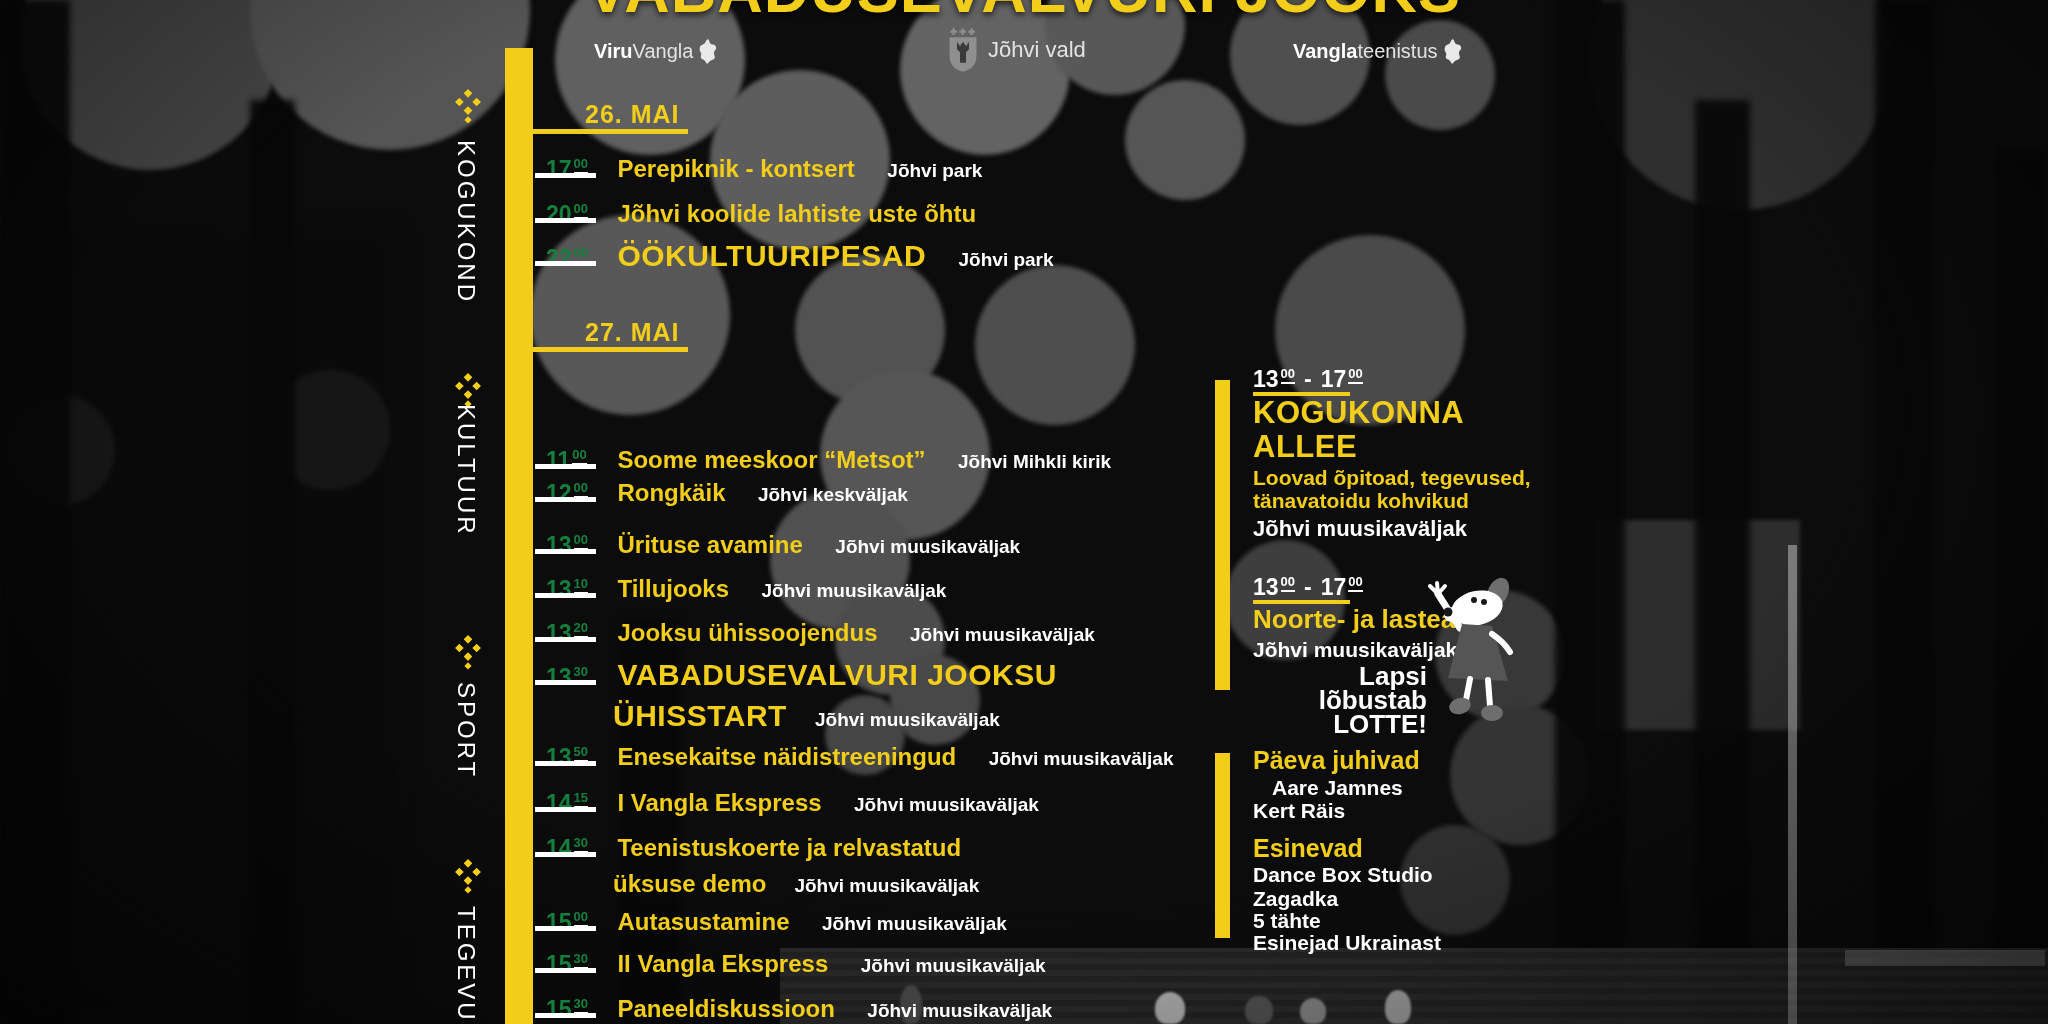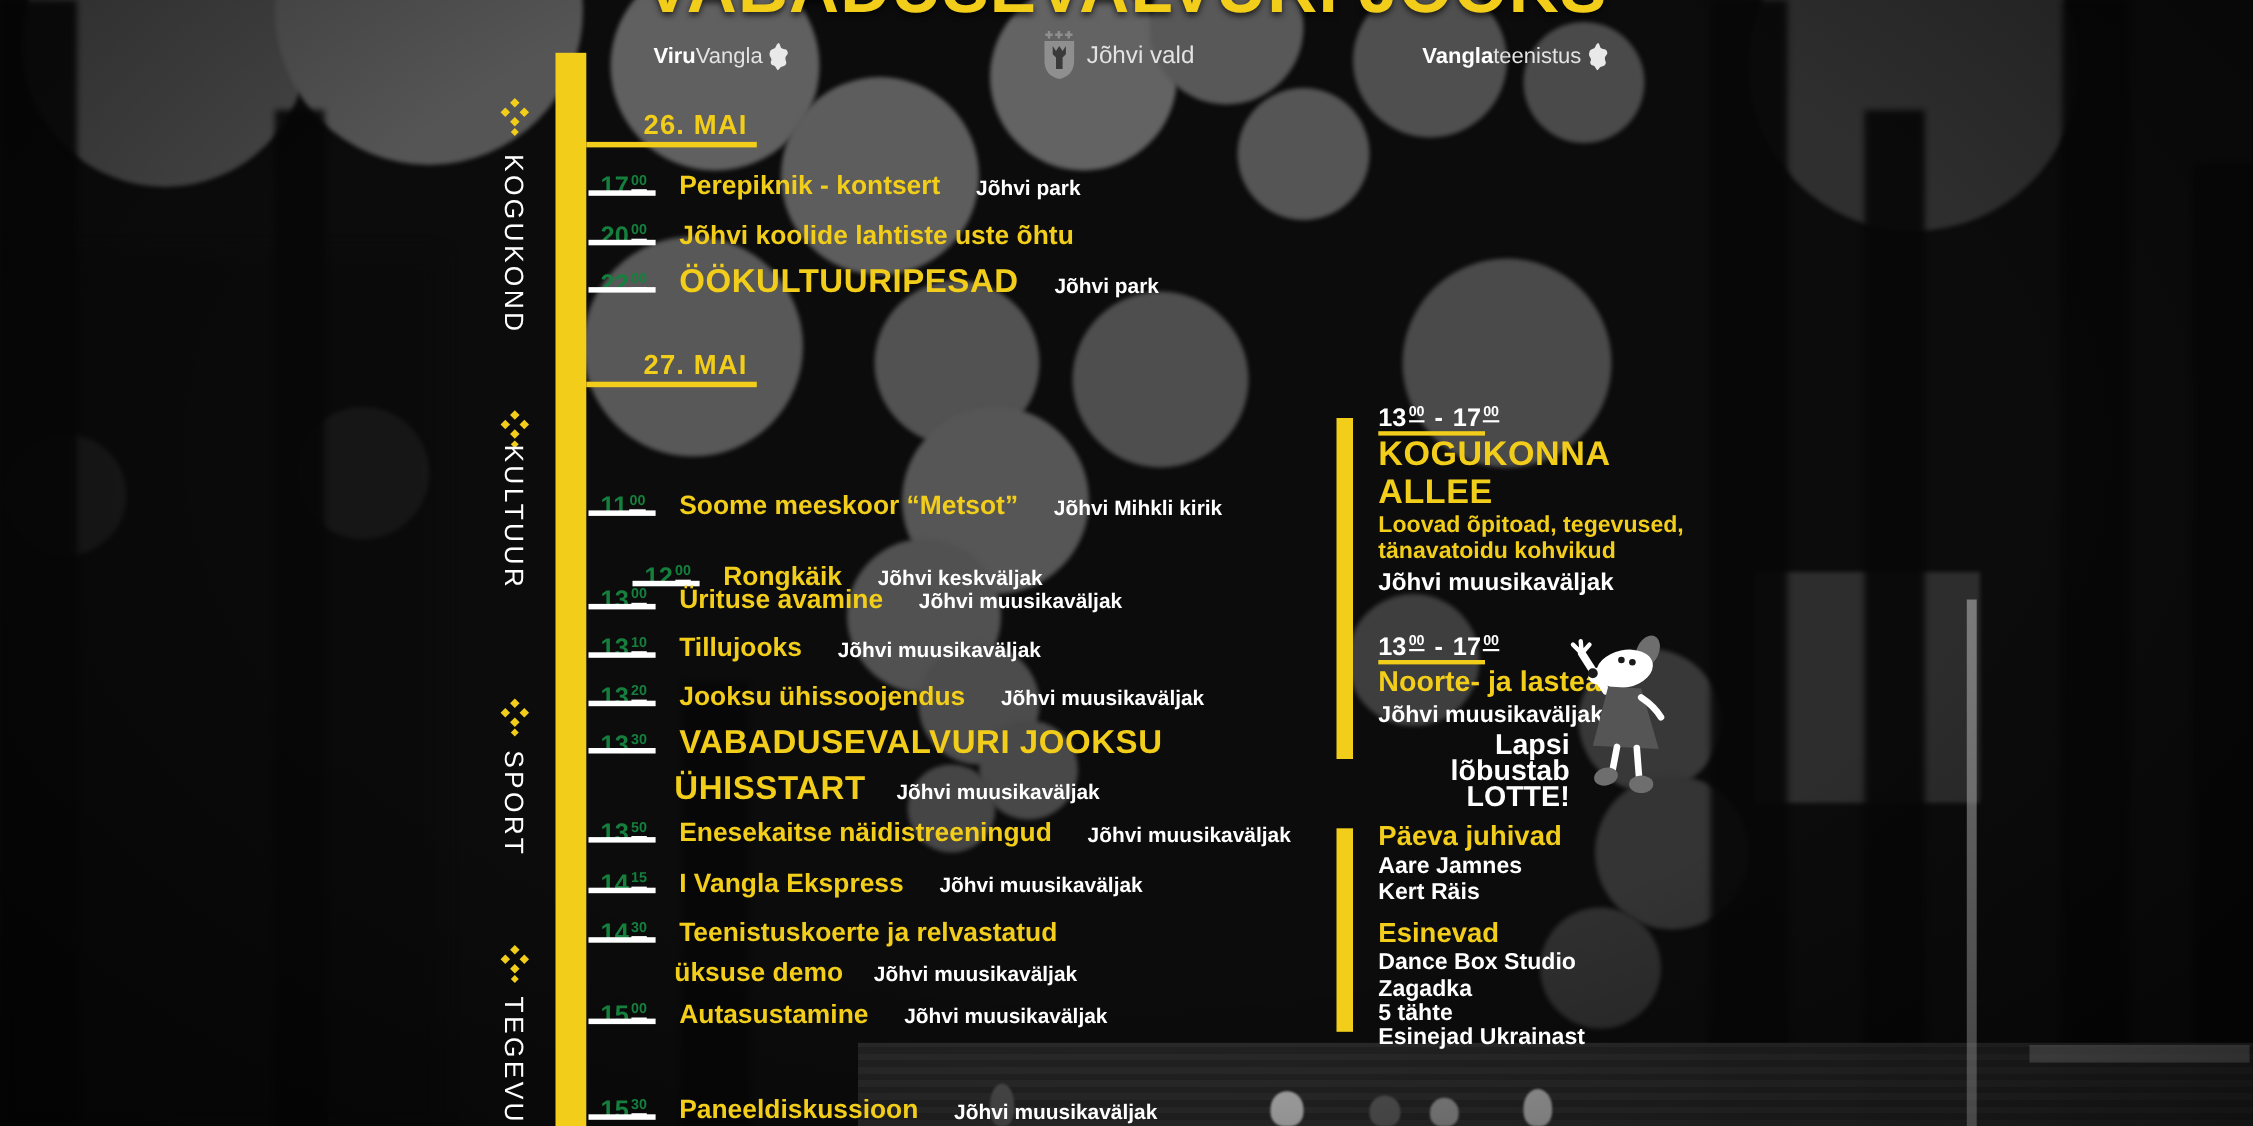--- a/index.html
+++ b/index.html
@@ -222,21 +222,21 @@
   </div>
 
 
   <div class="ev" style="top:437px;">
     <span class="tick"></span>
     <span class="time"><span>11</span><sup>00</sup></span>
     <span class="et">Soome meeskoor “Metsot”</span>
     <span class="el">Jõhvi Mihkli kirik</span>
   </div>
 
-  <div class="ev" style="top:501px;margin-left:40px;">
+  <div class="ev" style="top:470px;">
     <span class="tick"></span>
     <span class="time"><span>12</span><sup>00</sup></span>
     <span class="et">Rongkäik</span>
     <span class="el">Jõhvi keskväljak</span>
   </div>
 
   <div class="ev" style="top:522px;">
     <span class="tick"></span>
     <span class="time"><span>13</span><sup>00</sup></span>
     <span class="et">Ürituse avamine</span>
@@ -285,20 +285,26 @@
     <div class="l2"><span class="et">üksuse demo</span><span class="el">Jõhvi muusikaväljak</span></div>
   </div>
 
   <div class="ev" style="top:899px;">
     <span class="tick"></span>
     <span class="time"><span>15</span><sup>00</sup></span>
     <span class="et">Autasustamine</span>
     <span class="el">Jõhvi muusikaväljak</span>
   </div>
 
+  <div class="ev" style="top:941px;">
+    <span class="tick"></span>
+    <span class="time"><span>15</span><sup>30</sup></span>
+    <span class="et">II Vangla Ekspress</span>
+    <span class="el">Jõhvi muusikaväljak</span>
+  </div>
 
   <div class="ev" style="top:986px;">
     <span class="tick"></span>
     <span class="time"><span>15</span><sup>30</sup></span>
     <span class="et">Paneeldiskussioon</span>
     <span class="el">Jõhvi muusikaväljak</span>
   </div>
 
   <div class="rbar" style="top:380px;height:310px;"></div>
   <div class="rbar" style="top:753px;height:185px;"></div>
@@ -345,21 +351,21 @@
 
     <path d="M70,58 Q82,66 88,76" stroke="#fff" stroke-width="6" fill="none" stroke-linecap="round"></path>
 
     <path d="M48,103 L44,124" stroke="#fff" stroke-width="6" stroke-linecap="round"></path>
     <path d="M66,104 L68,130" stroke="#fff" stroke-width="6" stroke-linecap="round"></path>
     <ellipse cx="38" cy="130" rx="11" ry="8" fill="#6e6e6e" transform="rotate(-15 38 130)"></ellipse>
     <ellipse cx="70" cy="137" rx="11" ry="8" fill="#6e6e6e"></ellipse>
   </svg>
 
   <div class="rheading" style="top:746px;">Päeva juhivad</div>
-  <div class="rname" style="top:776px;">Aare Jamnes</div>
+  <div class="rname" style="top:776px;margin-left:19px;">Aare Jamnes</div>
   <div class="rname" style="top:799px;">Kert Räis</div>
 
   <div class="rheading" style="top:834px;">Esinevad</div>
   <div class="rname" style="top:863px;">Dance Box Studio</div>
   <div class="rname" style="top:887px;">Zagadka</div>
   <div class="rname" style="top:909px;">5 tähte</div>
   <div class="rname" style="top:931px;">Esinejad Ukrainast</div>
 
 </div>
 

